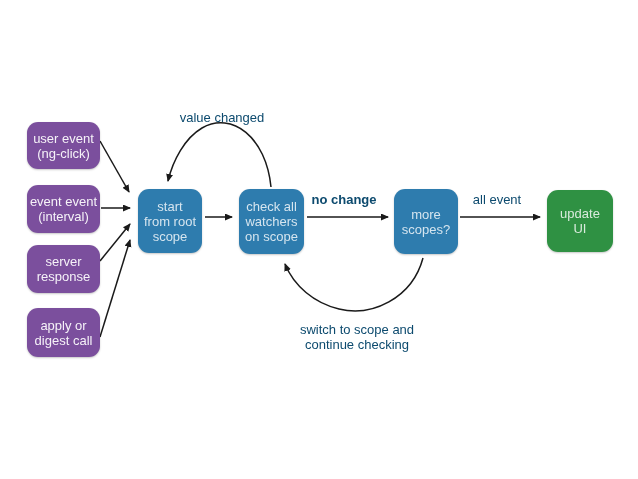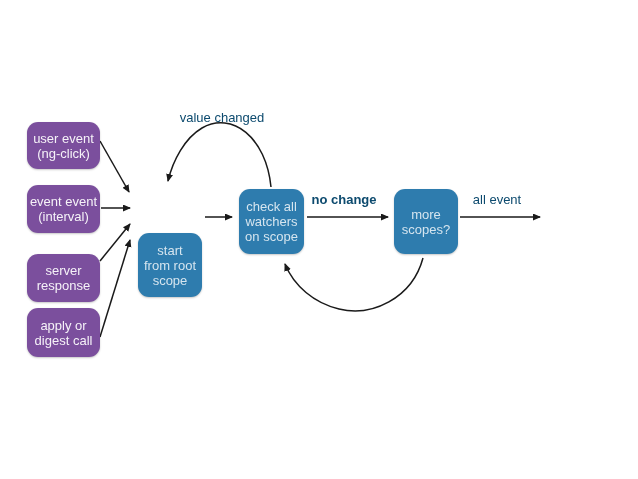--- a/index.html
+++ b/index.html
@@ -55,38 +55,42 @@
       <path d="M423,258 C412,299 371,317 339,309 C314,303 294,286 285,264" marker-end="url(#ah)"></path>
     </g>
   </svg>
 
   <div class="node trigger" style="left:27px;top:122px;width:73px;height:47px;">user event
 (ng-click)</div>
 
   <div class="node trigger" style="left:27px;top:185px;width:73px;height:48px;">event event
 (interval)</div>
 
-  <div class="node trigger" style="left:27px;top:254px;width:73px;height:48px;">server
+  <div class="node trigger" style="left:27px;top:245px;width:73px;height:48px;">server
 response</div>
 
   <div class="node trigger" style="left:27px;top:308px;width:73px;height:49px;text-align:center;">apply or
 digest call</div>
 
-  <div class="node process" style="left:138px;top:189px;width:64px;height:64px;margin-top:44px;">start
+  <div class="node process" style="left:138px;top:189px;width:64px;height:64px;">start
 from root
 scope</div>
 
   <div class="node process" style="left:239px;top:189px;width:65px;height:65px;">check all
 watchers
 on scope</div>
 
   <div class="node process" style="left:394px;top:189px;width:64px;height:65px;">more
 scopes?</div>
 
+  <div class="node end" style="left:547px;top:190px;width:66px;height:62px;">update
+UI</div>
 
   <div class="edge-label" style="left:222px;top:117px;">value changed</div>
 
   <div class="edge-label" style="left:344px;top:199px;font-weight:bold;">no change</div>
 
   <div class="edge-label" style="left:497px;top:199px;">all event</div>
 
+  <div class="edge-label" style="left:357px;top:337px;">switch to scope and
+continue checking</div>
 
 </div>
 
 </body></html>

